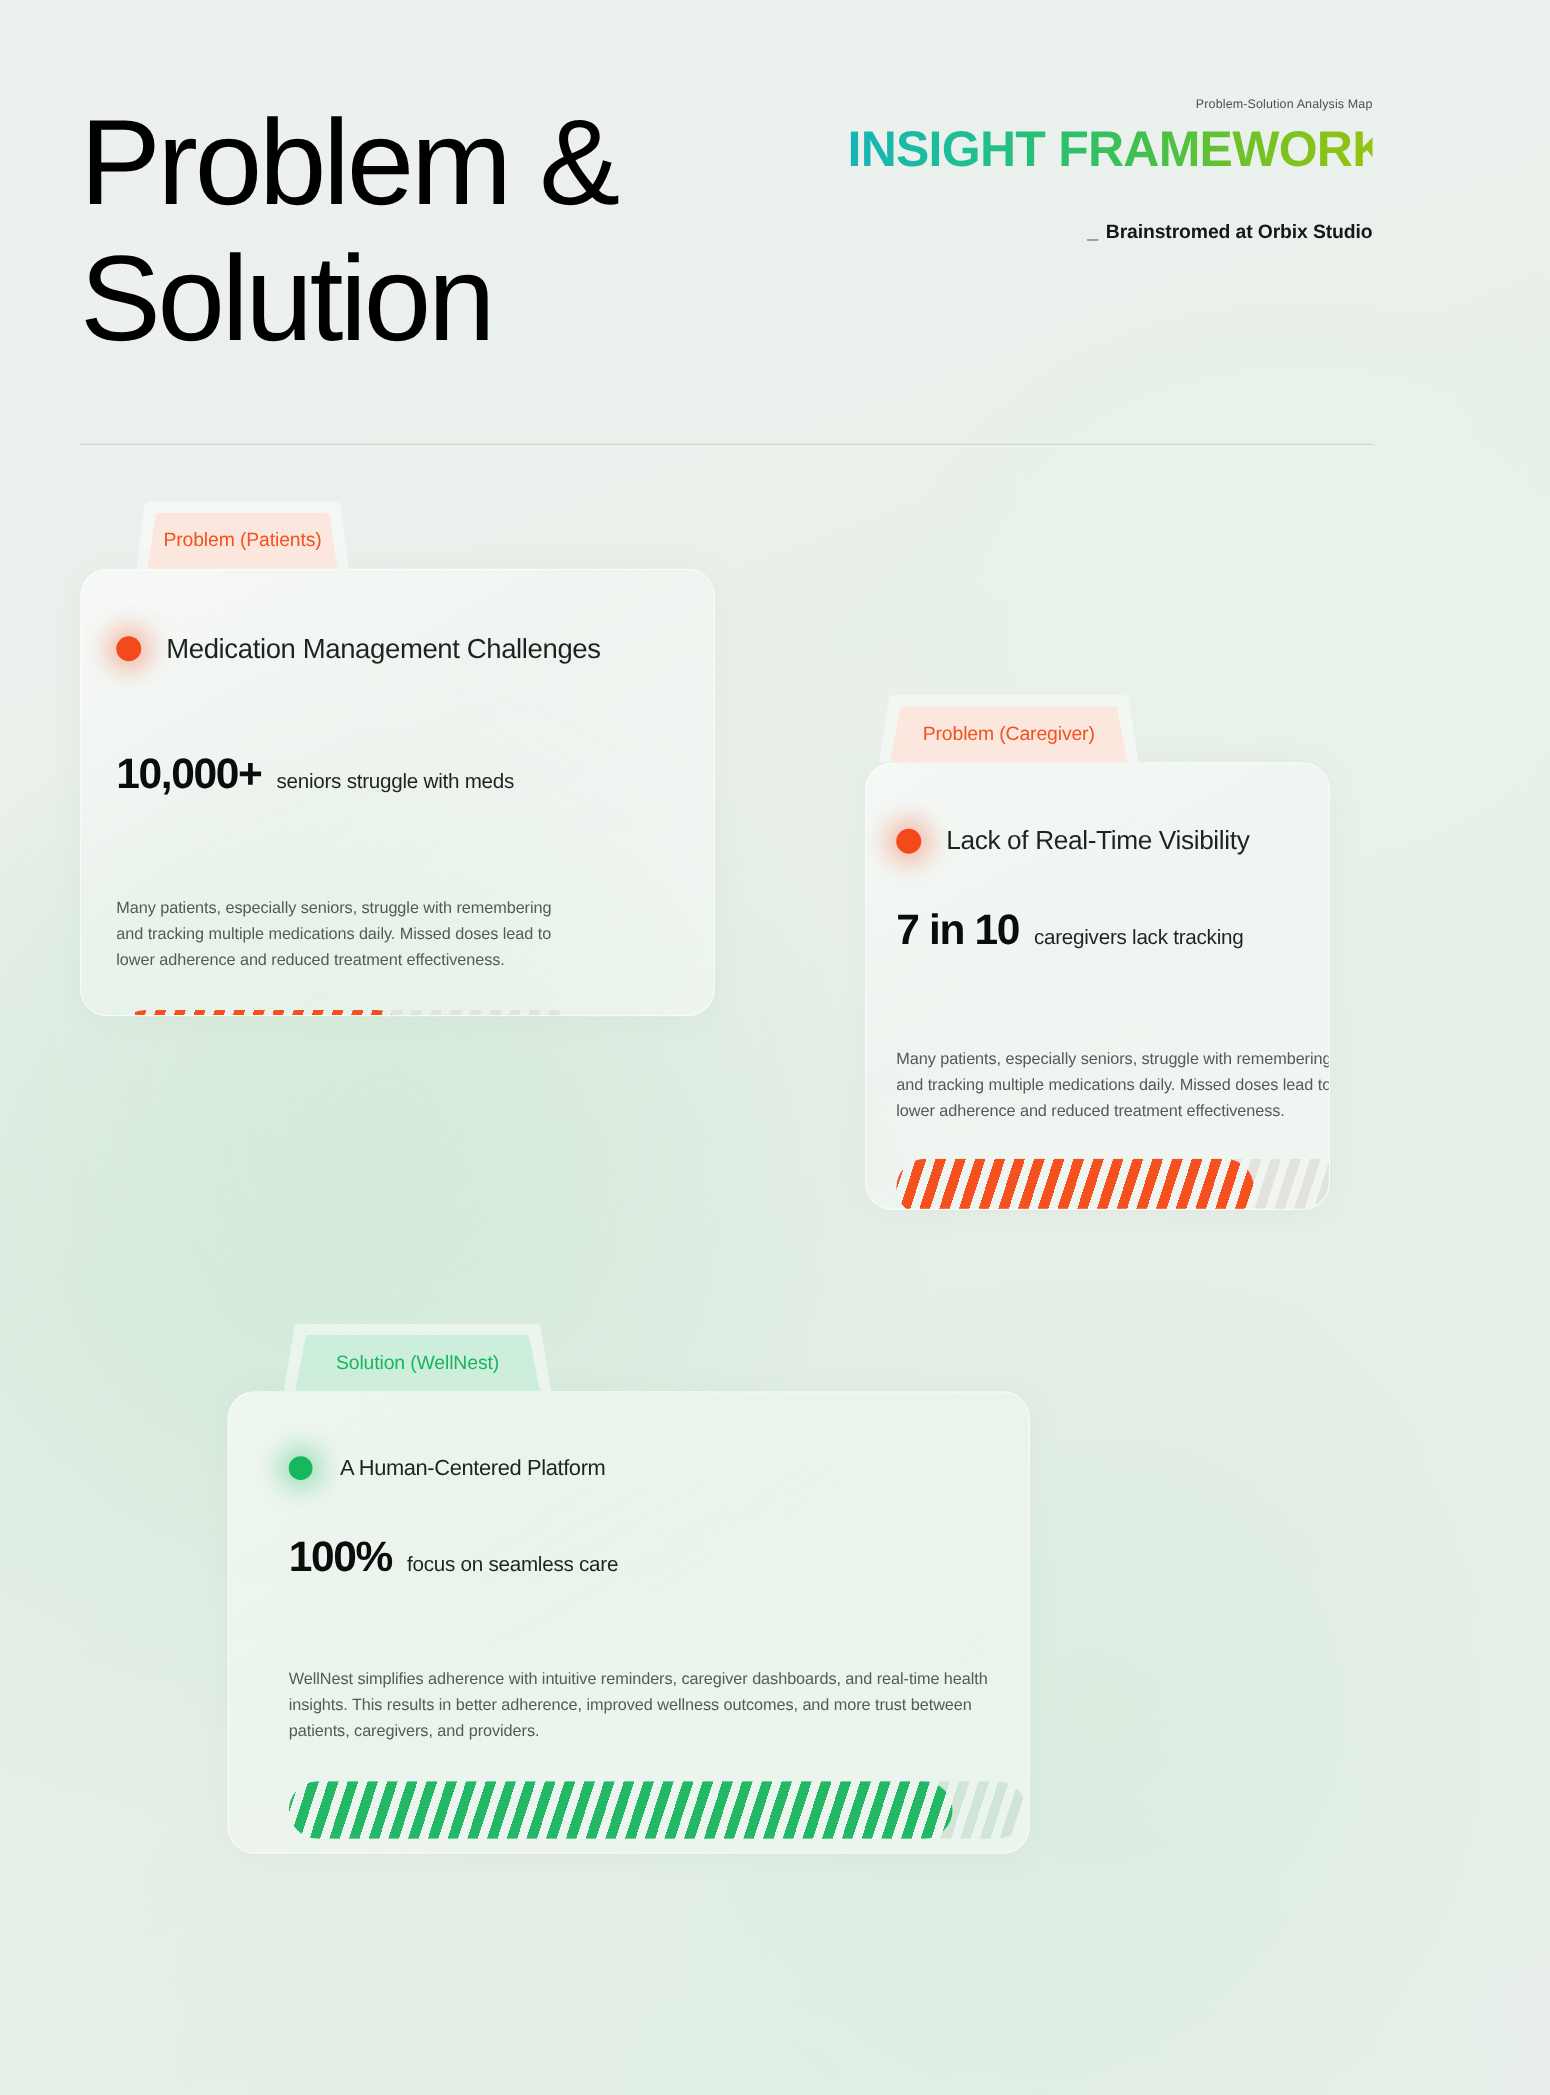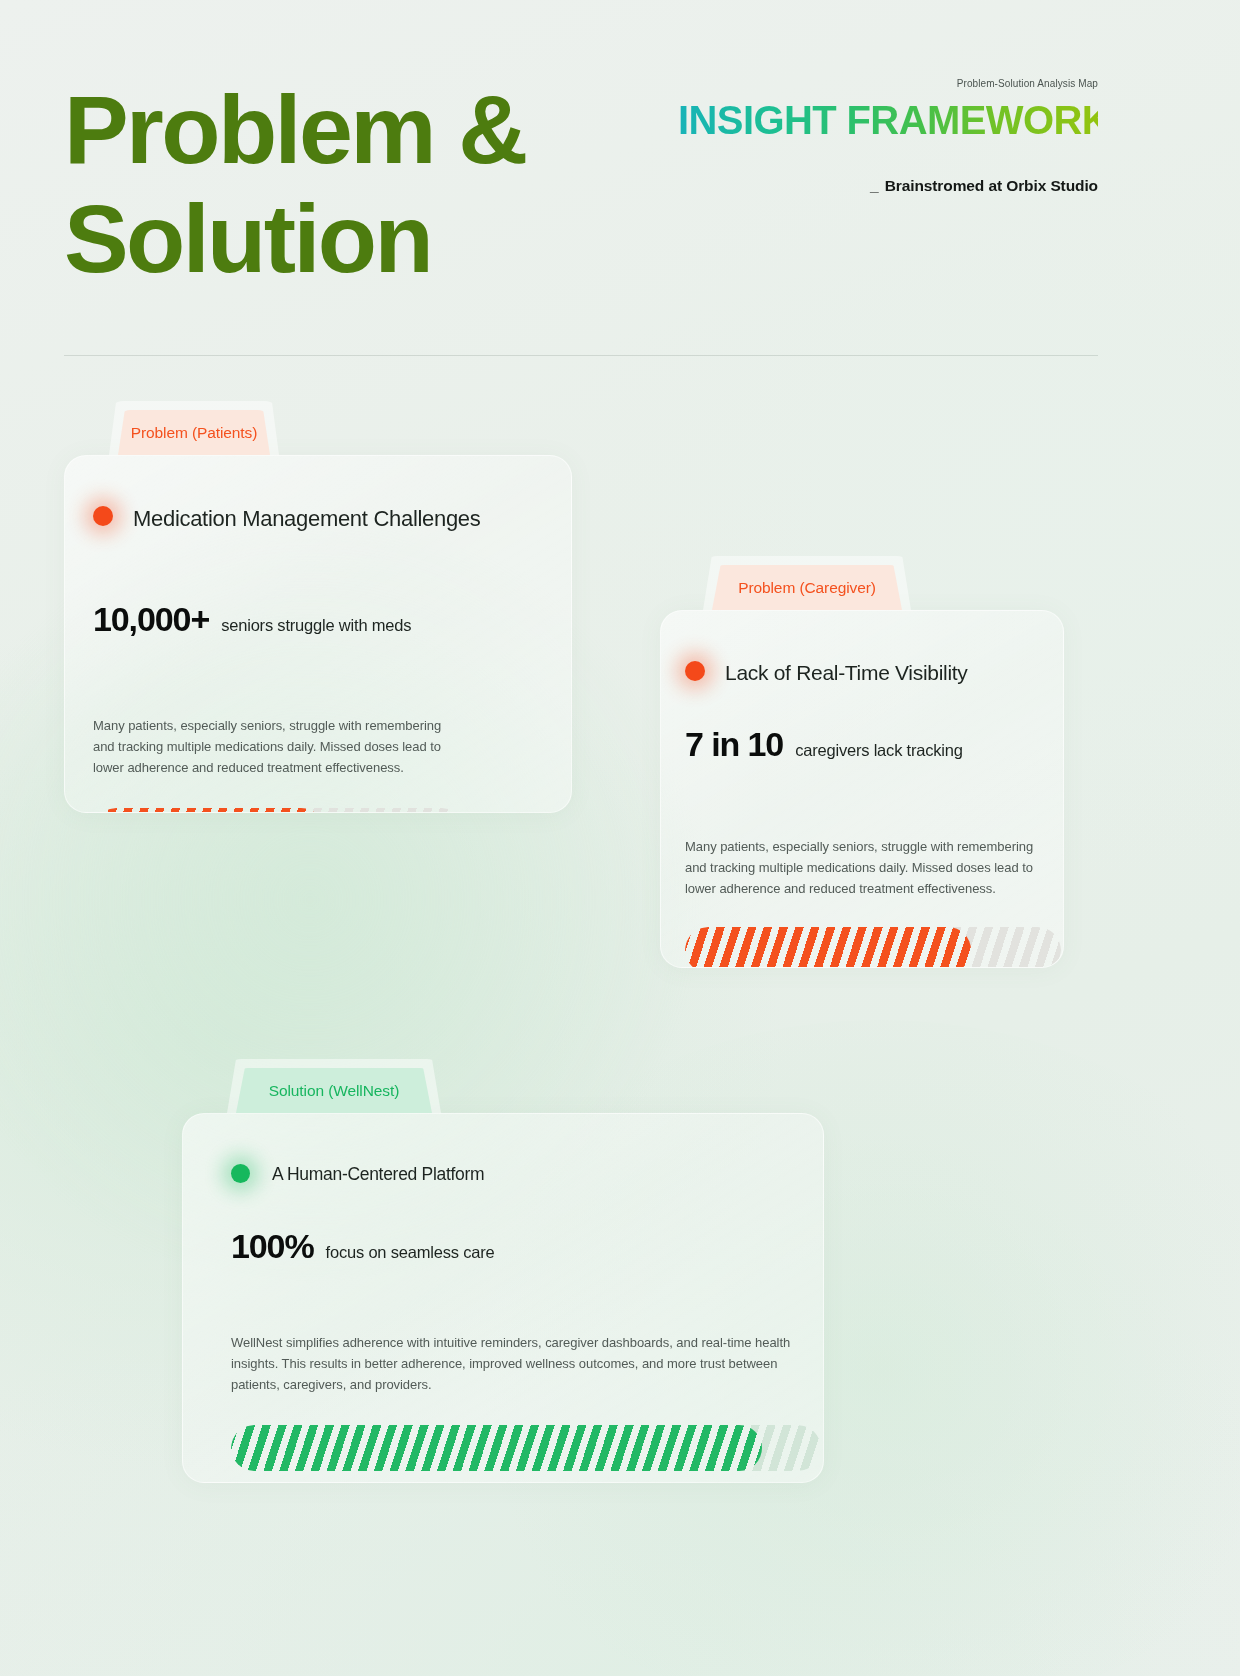--- a/index.html
+++ b/index.html
@@ -52,23 +52,23 @@
     position: absolute;
     left: 0; right: 0; top: 0;
     height: 355px;
   }
   .title {
     position: absolute;
     left: 64px;
     top: 76px;
     font-size: 97px;
     line-height: 1.12;
-    font-weight: 700;
+    font-weight: 400;
     letter-spacing: -2.6px;
-    color: #4d7c0f;
+    color: #000000;
     width: 600px;
   }
   .title .line { display: block; }
 
   .header-right {
     position: absolute;
     right: 142px;
     top: 78px;
     text-align: right;
     width: 420px;
@@ -146,21 +146,21 @@
     position: relative;
     border-radius: 22px;
     background: linear-gradient(150deg, rgba(255,255,255,0.56) 0%, rgba(255,255,255,0.30) 45%, rgba(255,255,255,0.42) 100%);
     border: 1px solid rgba(255,255,255,0.55);
     box-shadow: 0 2px 26px rgba(90,120,100,0.055);
     overflow: hidden;
   }
 
   .card-head {
     display: flex;
-    align-items: flex-start;
+    align-items: center;
     gap: 20px;
   }
   .dot {
     position: relative;
     width: 20px; height: 20px;
     border-radius: 50%;
     flex: 0 0 auto;
   }
   .dot::after {
     content: "";
@@ -242,21 +242,21 @@
   #card-patients  { left: 64px;  top: 410px; width: 508px; }
   #card-patients .tab { width: 152px; margin-left: 54px; }
   #card-patients .card { height: 358px; padding: 46px 28px 0 28px; }
   #card-patients .card-head { margin-top: 4px; }
   #card-patients .stat-row { margin-top: 68px; }
   #card-patients .card-body { margin-top: 76px; width: 372px; }
   #card-patients .bar { margin-top: 30px; width: 372px; }
 
   #card-caregiver { left: 640px; top: 565px; width: 424px; padding-left: 20px; }
   #card-caregiver .tab { width: 190px; margin-left: 52px; }
-  #card-caregiver .card { height: 358px; padding: 46px 24px 0 24px; }
+  #card-caregiver .card { height: 358px; padding: 46px 24px 0 24px; margin-left: 32px; }
   #card-caregiver .card-head { margin-top: 4px; }
   #card-caregiver .stat-row { margin-top: 40px; margin-left: 0; }
   #card-caregiver .card-body { margin-top: 72px; width: 368px; }
   #card-caregiver .bar { margin-top: 28px; width: 376px; }
 
   #card-solution  { left: 182px; top: 1068px; width: 642px; }
   #card-solution .tab { width: 196px; margin-left: 54px; }
   #card-solution .card { height: 370px; padding: 46px 28px 0 28px; }
   #card-solution .card-head { margin-top: 4px; margin-left: 20px; }
   #card-solution .stat-row { margin-top: 42px; margin-left: 20px; }

